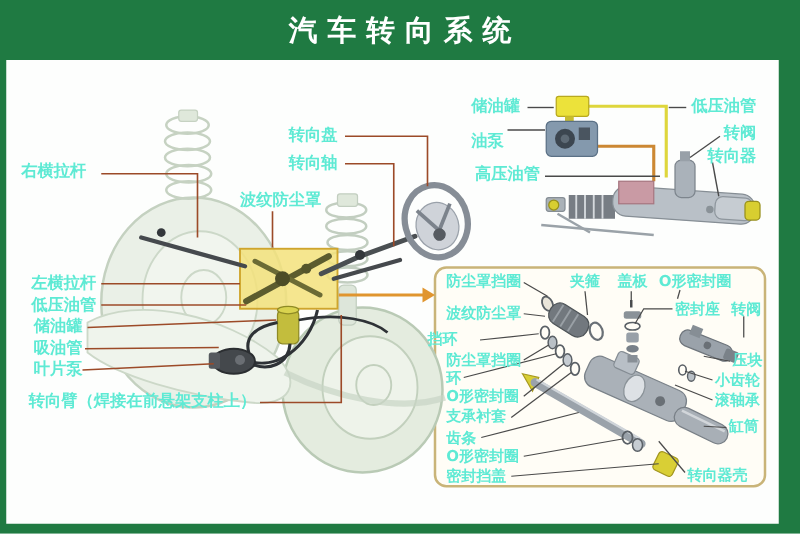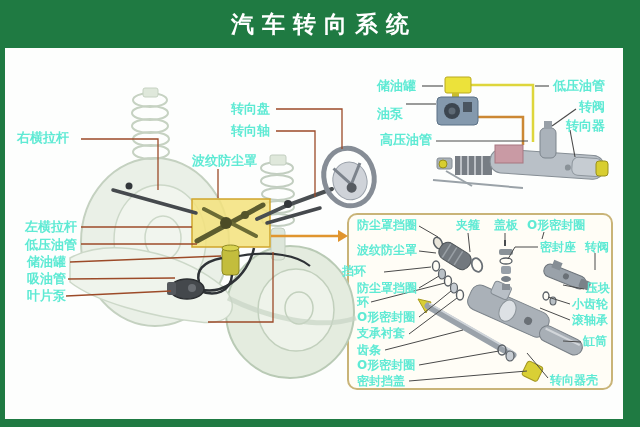--- a/index.html
+++ b/index.html
@@ -218,20 +218,21 @@
 
   <div class="lbl" style="left:17px;top:131px">右横拉杆</div>
   <div class="lbl" style="left:231px;top:102px">转向盘</div>
   <div class="lbl" style="left:231px;top:124px">转向轴</div>
   <div class="lbl" style="left:192px;top:154px">波纹防尘罩</div>
   <div class="lbl" style="left:25px;top:220px">左横拉杆</div>
   <div class="lbl" style="left:25px;top:238px">低压油管</div>
   <div class="lbl" style="left:27px;top:255px">储油罐</div>
   <div class="lbl" style="left:27px;top:272px">吸油管</div>
   <div class="lbl" style="left:27px;top:289px">叶片泵</div>
+  <div class="lbl" style="left:23px;top:315px">转向臂（焊接在前悬架支柱上）</div>
 
   <div class="lbl" style="left:377px;top:79px">储油罐</div>
   <div class="lbl" style="left:377px;top:107px">油泵</div>
   <div class="lbl" style="left:553px;top:79px">低压油管</div>
   <div class="lbl" style="left:579px;top:100px">转阀</div>
   <div class="lbl" style="left:566px;top:119px">转向器</div>
   <div class="lbl" style="left:380px;top:133px">高压油管</div>
 
   <div class="lbl s" style="left:357px;top:219px">防尘罩挡圈</div>
   <div class="lbl s" style="left:456px;top:219px">夹箍</div>

